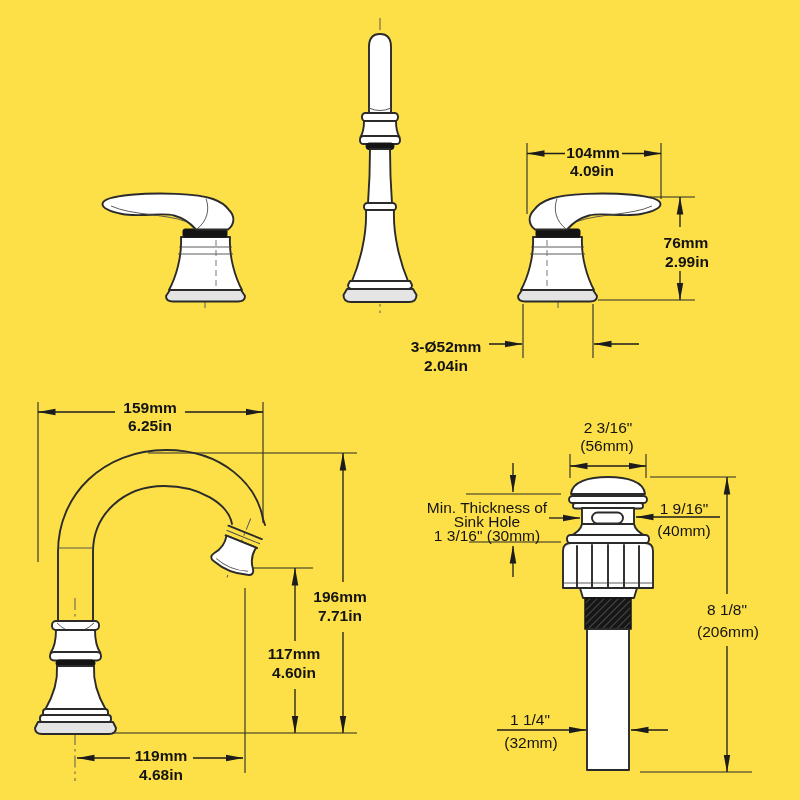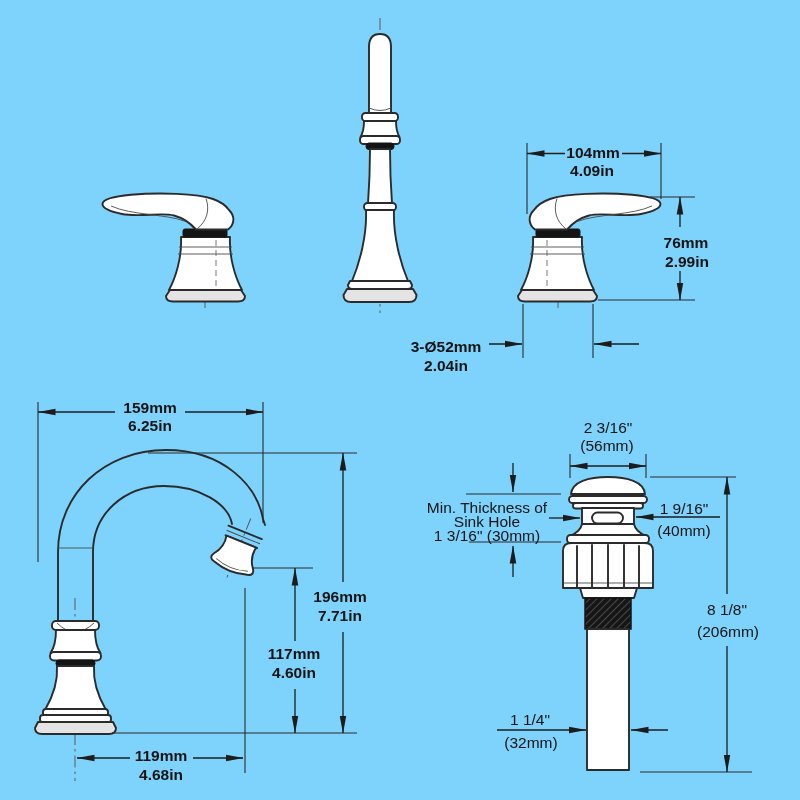--- a/index.html
+++ b/index.html
@@ -1,16 +1,16 @@
 <!DOCTYPE html>
 <html><head>
 <meta charset="utf-8">
 <style>
   html,body{margin:0;padding:0;background:#ffffff;}
-  #stage{position:relative;width:800px;height:800px;background:#7dd3fc;overflow:hidden;}
+  #stage{position:relative;width:800px;height:800px;background:#fde047;overflow:hidden;}
   svg{display:block;}
   .b{font-family:"Liberation Sans",sans-serif;font-size:15.5px;font-weight:bold;fill:#131313;}
   .r{font-family:"Liberation Sans",sans-serif;font-size:15.5px;font-weight:400;fill:#131313;}
   .ol{fill:#ffffff;stroke:#2b2b2b;stroke-width:1.9;stroke-linejoin:round;}
   .ol2{fill:none;stroke:#2b2b2b;stroke-width:1.9;stroke-linecap:round;}
   .thin{fill:none;stroke:#4a4a4a;stroke-width:0.9;}
   .dim{fill:none;stroke:#1c1c1c;stroke-width:1.3;}
   .ext{fill:none;stroke:#2a2a2a;stroke-width:1.1;}
   .cl{fill:none;stroke:#5a5a5a;stroke-width:1;stroke-dasharray:12 4 2.5 4;}
   .dash{fill:none;stroke:#6a6a6a;stroke-width:0.9;stroke-dasharray:6 4;}

